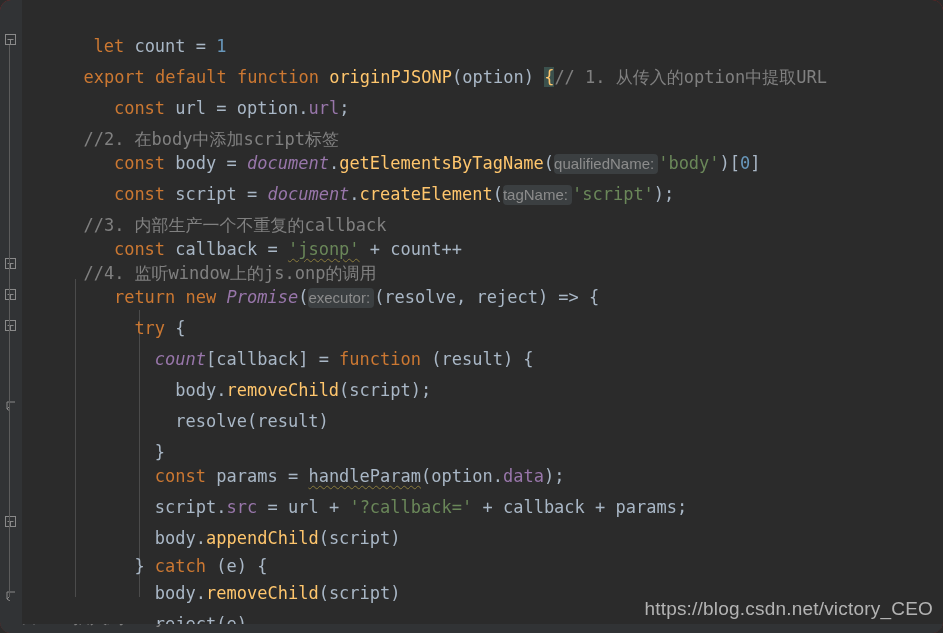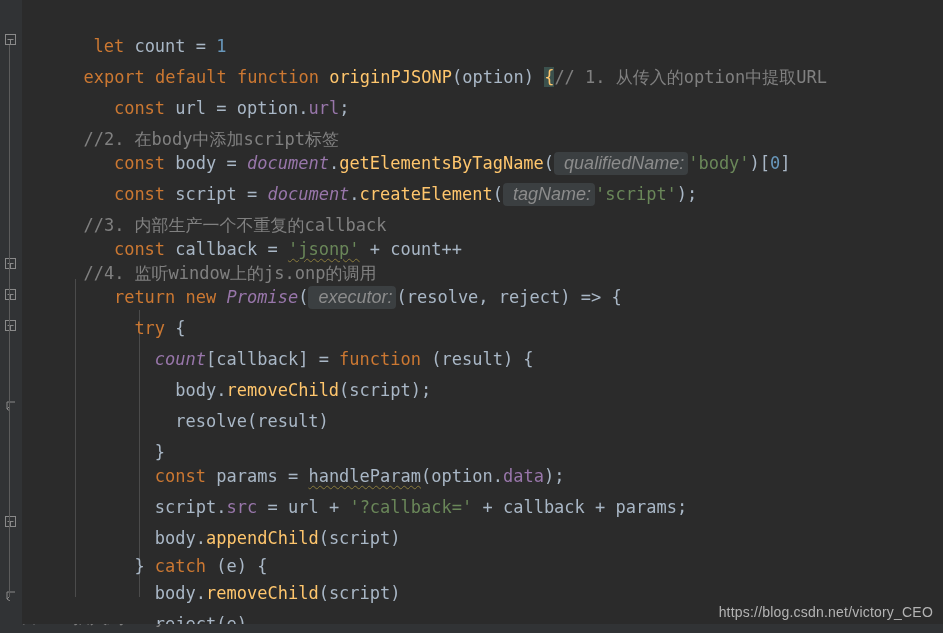--- a/index.html
+++ b/index.html
@@ -7,20 +7,21 @@
     padding: 0;
     background: #2b2b2b;
   }
   #screen {
     position: relative;
     width: 943px;
     height: 633px;
     background: #b91c1c;
     overflow: hidden;
     font-family: "DejaVu Sans Mono", monospace;
+    border-radius: 11px;
   }
 
   
   #progress-bar {
     position: absolute;
     left: 22px;
     top: 0px;
     width: 153px;
     height: 3px;
     background: #3b7dbd;
@@ -100,24 +101,23 @@
   .str       { color: #6a8759; }              
   .comment   { color: #808080; }              
   .punc      { color: #a9b7c6; }
   .op        { color: #a9b7c6; }
 
   
   .hint {
     background: #3b3f41;
     color: #8c8c8c;
     border-radius: 4px;
-    padding: 1px 4px 2px 10px;
+    padding: 1px 4px 2px 0;
     font-family: "Liberation Sans", sans-serif;
-    font-size: 18px;
-    font-style: italic;
+    font-size: 15px;
   }
 
   
   .brace-hl {
     background: #3b514d;
     color: #ffc66d;
   }
 
   
   .squiggle {
@@ -128,21 +128,21 @@
     text-underline-offset: 3px;
   }
 
   
   #watermark {
     position: absolute;
     right: 10px;
     bottom: 13px;
     color: #bfbfbf;
     font-family: "Liberation Sans", sans-serif;
-    font-size: 14px;
+    font-size: 19px;
     letter-spacing: 0.2px;
     opacity: 0.92;
   }
 
   
   #bottom-clip {
     position: absolute;
     left: 0;
     bottom: 0;
     width: 943px;

